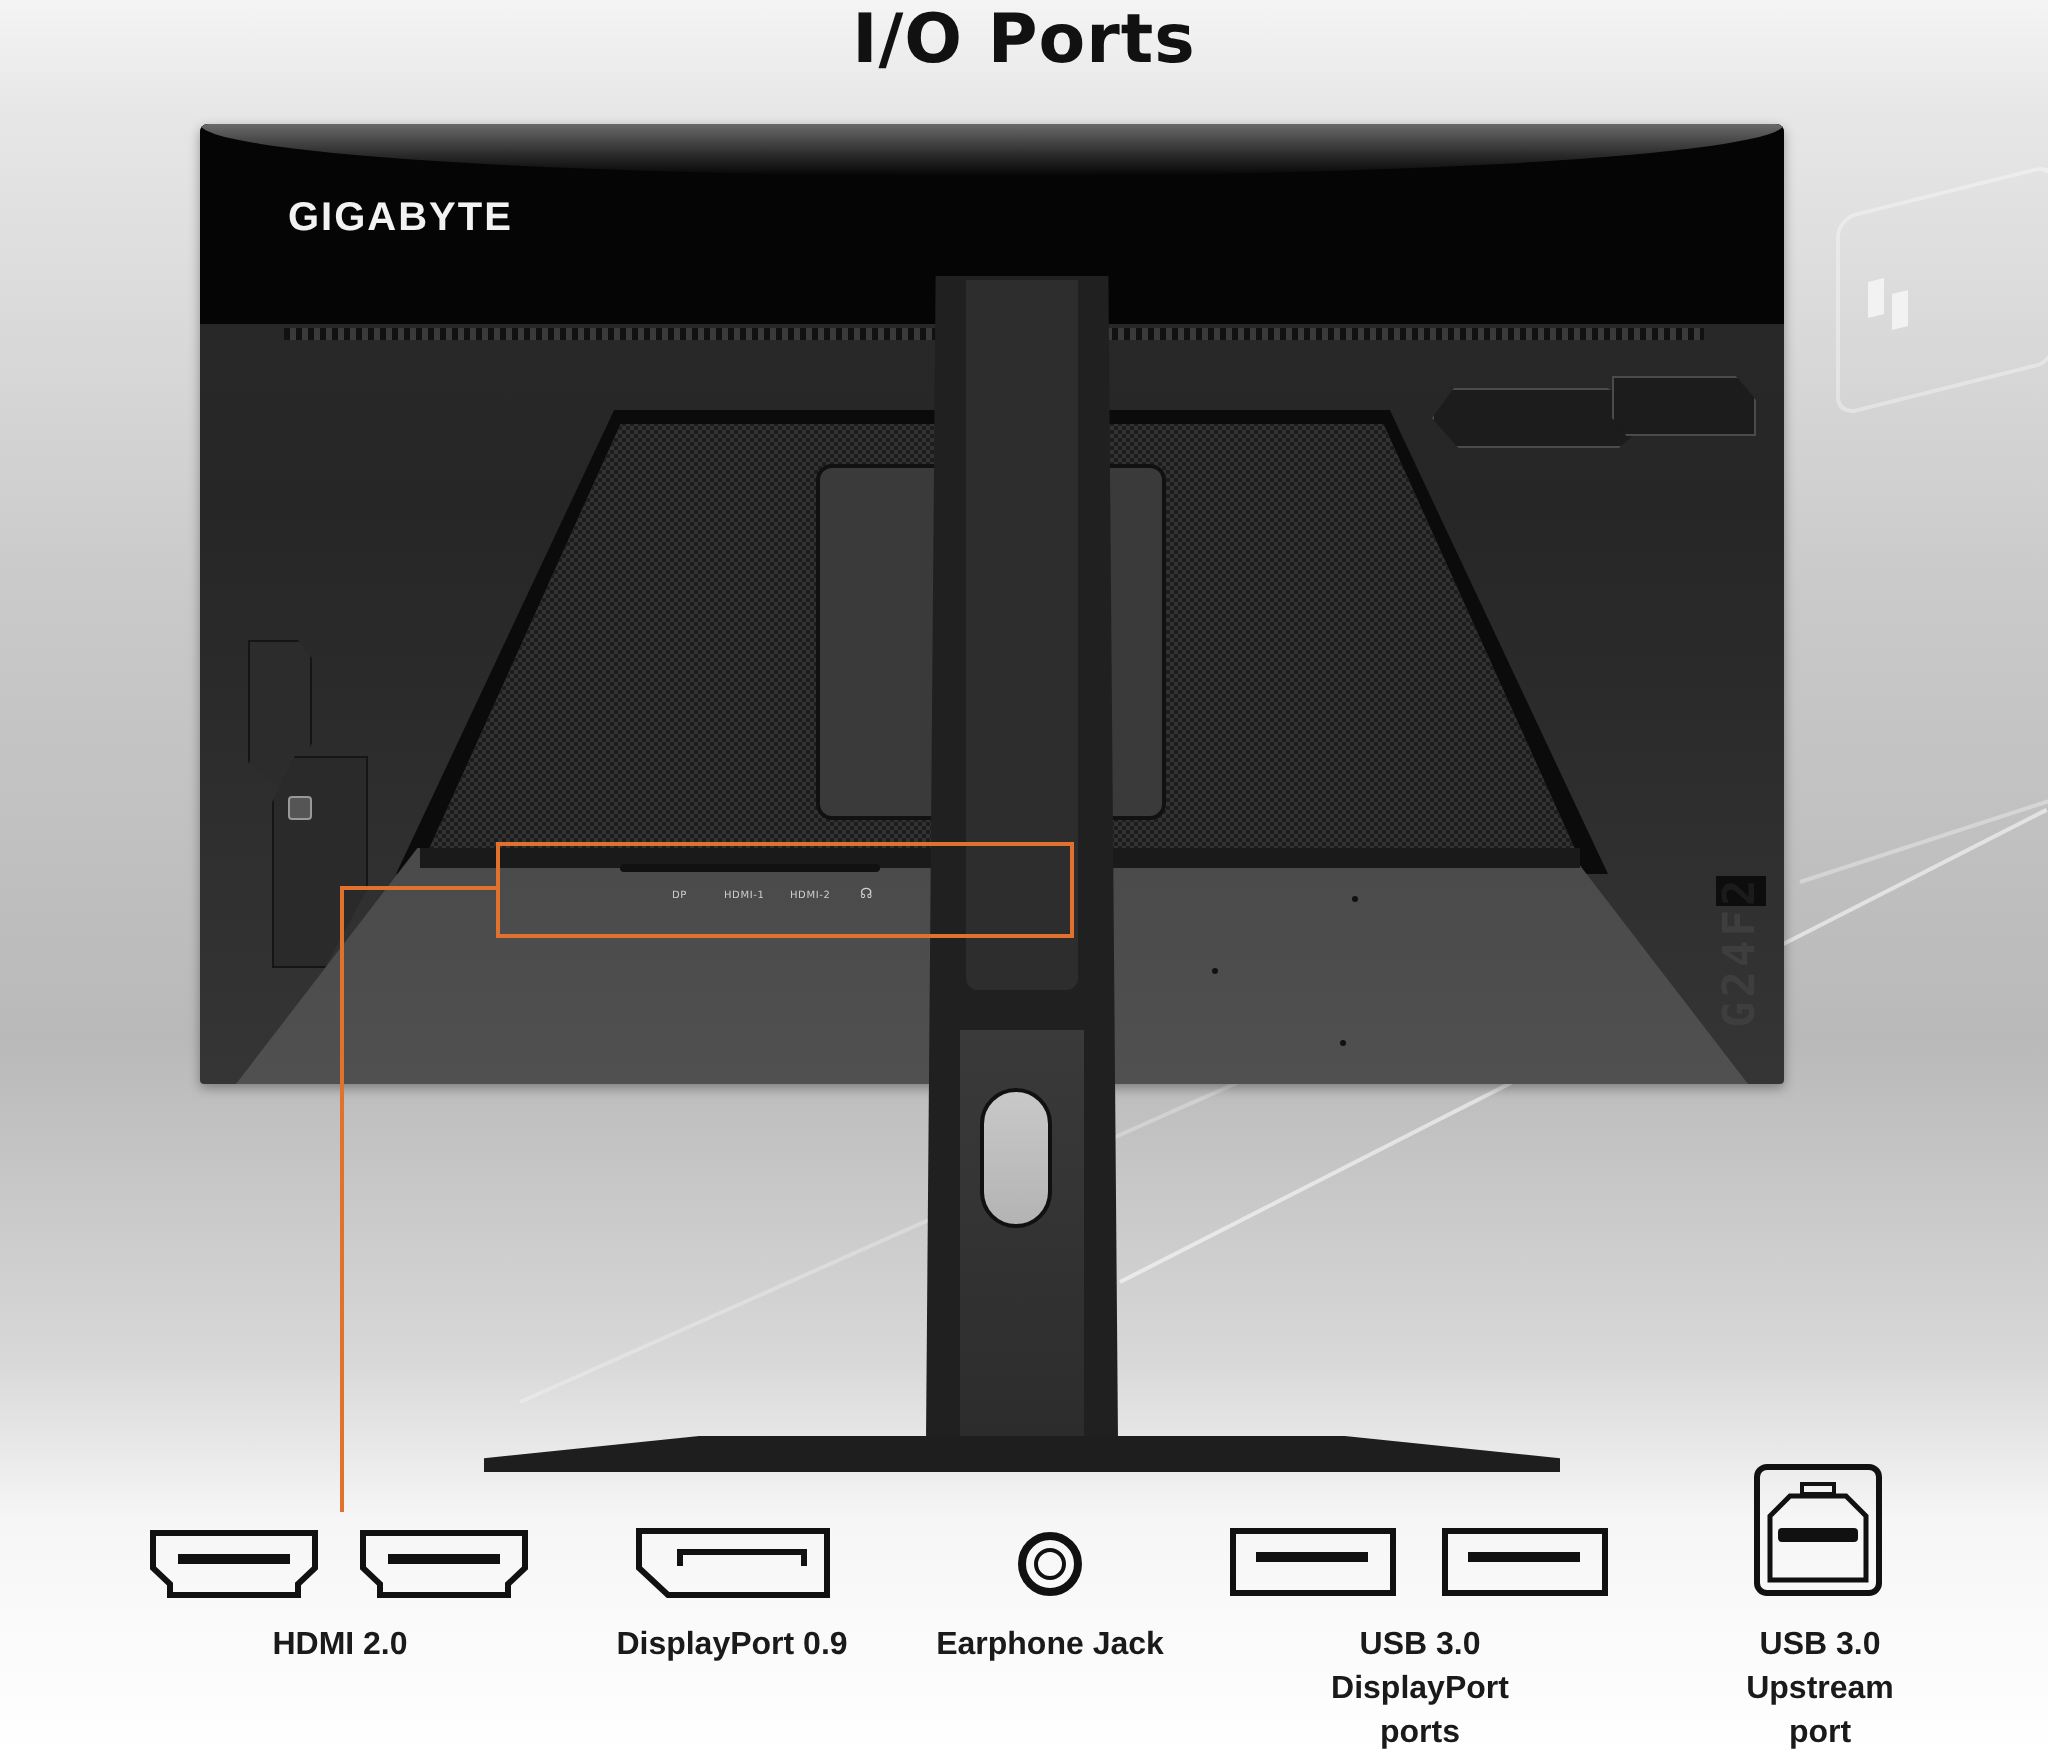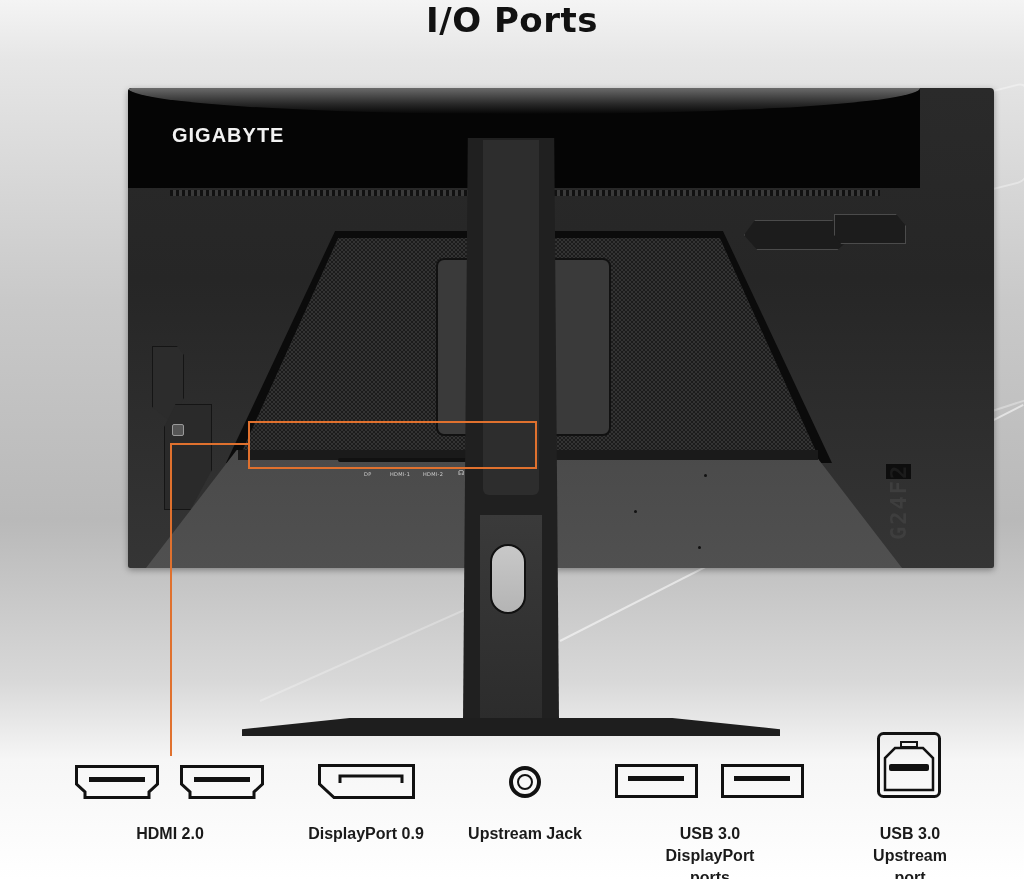--- a/index.html
+++ b/index.html
@@ -18,26 +18,25 @@
   .bg-streak { position: absolute; height: 2px; background: rgba(255,255,255,0.55); transform-origin: left center; }
   .bg-ghost {
     position: absolute; left: 918px; top: 95px; width: 110px; height: 100px;
     border: 2px solid rgba(255,255,255,0.35); border-radius: 10px;
     transform: skewY(-14deg);
   }
   .bg-ghost-mark { position: absolute; width: 8px; height: 18px; background: #f2f2f2; transform: skewY(-14deg); }
 
   
   .monitor {
-    position: absolute; left: 128px; top: 62px; width: 866px; height: 480px;
+    position: absolute; left: 100px; top: 62px; width: 792px; height: 480px;
     background: linear-gradient(180deg, #2a2a2a 0%, #262626 40%, #353535 100%);
     border-radius: 4px 4px 2px 2px;
     box-shadow: 0 2px 6px rgba(0,0,0,0.35);
     overflow: hidden;
-    margin-top: 26px;
   }
   .monitor-top {
     position: absolute; left: 0; top: 0; width: 792px; height: 100px;
     background: #050505;
   }
   .monitor-top-glow {
     position: absolute; left: 0; top: 0; width: 792px; height: 26px;
     background: linear-gradient(180deg, #6a6a6a 0%, #2a2a2a 60%, #050505 100%);
     border-radius: 0 0 50% 50% / 0 0 100% 100%;
   }
@@ -127,21 +126,20 @@
   .callout-box {
     position: absolute; left: 248px; top: 421px; width: 289px; height: 48px;
     border: 2px solid #e0712e;
   }
   .callout-h { position: absolute; left: 170px; top: 443px; width: 78px; height: 2px; background: #e0712e; }
   .callout-v { position: absolute; left: 170px; top: 443px; width: 2px; height: 313px; background: #e0712e; }
   .port-label {
     position: absolute; font-size: 16px; font-weight: bold; color: #1a1a1a;
     text-align: center; line-height: 22px; font-family: "Liberation Sans", sans-serif;
     white-space: nowrap;
-    margin-top: 11px;
   }
   svg.icon { position: absolute; overflow: visible; }
 </style>
 </head>
 <body>
 
 <div class="title">I/O Ports</div>
 
 <div class="bg-streak" style="left:560px;top:640px;width:520px;transform:rotate(-27deg);"></div>
 <div class="bg-streak" style="left:260px;top:700px;width:420px;transform:rotate(-24deg);opacity:.5"></div>
@@ -219,21 +217,21 @@
 </svg>
 <svg class="icon" style="left:877px;top:732px;" width="64" height="66" viewBox="0 0 64 66">
   <rect x="1.5" y="1.5" width="61" height="63" rx="5" fill="none" stroke="#111" stroke-width="3"></rect>
   <path d="M8 58 V26 L18 16 H46 L56 26 V58 Z" fill="none" stroke="#111" stroke-width="2.5"></path>
   <rect x="24" y="10" width="16" height="5" fill="none" stroke="#111" stroke-width="2"></rect>
   <rect x="12" y="32" width="40" height="7" rx="2" fill="#111"></rect>
 </svg>
 
 <div class="port-label" style="left:110px;top:812px;width:120px;">HDMI 2.0</div>
 <div class="port-label" style="left:296px;top:812px;width:140px;">DisplayPort 0.9</div>
-<div class="port-label" style="left:460px;top:812px;width:130px;">Upstream Jack</div>
+<div class="port-label" style="left:460px;top:812px;width:130px;">Earphone Jack</div>
 <div class="port-label" style="left:640px;top:812px;width:140px;">
   <div>USB 3.0</div>
   <div>DisplayPort</div>
   <div>ports</div>
 </div>
 <div class="port-label" style="left:850px;top:812px;width:120px;">
   <div>USB 3.0</div>
   <div>Upstream</div>
   <div>port</div>
 </div>

